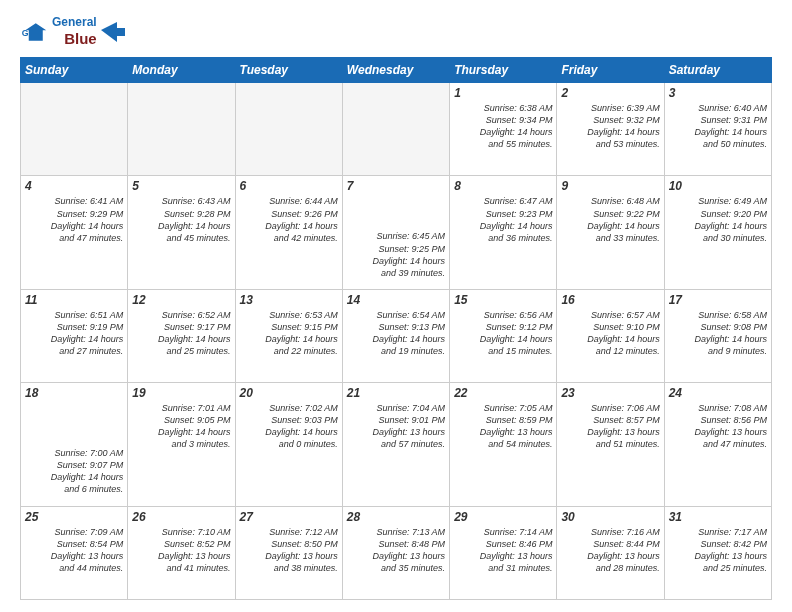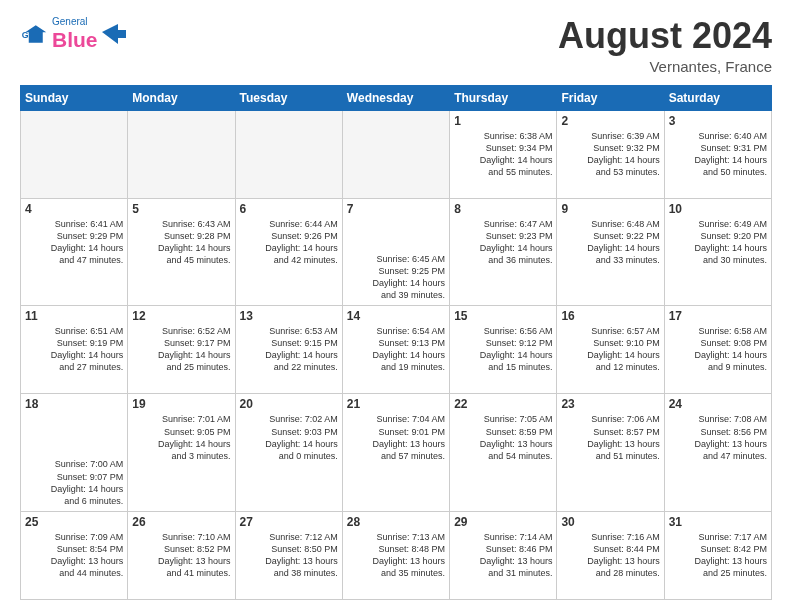--- a/index.html
+++ b/index.html
@@ -45,20 +45,21 @@
       font-size: 15px;
       color: #555;
       margin-top: 2px;
     }
     .calendar {
       flex: 1;
       border: 1px solid #ccc;
       border-collapse: collapse;
       width: 100%;
       table-layout: fixed;
+      font-style: italic;
     }
     .calendar th {
       background: #1a6bb5;
       color: #fff;
       font-size: 12px;
       font-weight: bold;
       padding: 5px 4px;
       text-align: left;
       border: 1px solid #1a6bb5;
     }
@@ -94,32 +95,28 @@
 <div class="page">
   <div class="header">
     <div class="logo">
       <svg class="logo-icon" viewBox="0 0 32 32">
         <rect x="0" y="0" width="32" height="32" fill="white"></rect>
         <polygon points="18,6 30,14 26,14 26,26 10,26 10,14 6,14" fill="#1a6bb5"></polygon>
         <polygon points="20,4 32,14 28,14 28,28 8,28 8,14 4,14" fill="none" stroke="#1a6bb5" stroke-width="0"></polygon>
         <text x="2" y="20" font-size="10" fill="#1a6bb5" font-weight="bold">G</text>
       </svg>
       <div>
-        <div style="font-size:10px;font-weight:normal;color:#333;line-height:1.15;">
+        <div style="font-size:12px;font-weight:bold;color:#333;line-height:1.15;">
           <span style="color:#1a6bb5;">General</span>
         </div>
-        <div style="font-size:21px;font-weight:bold;color:#ec4899;line-height:1.15;text-align:right;">Blue</div>
+        <div style="font-size:15px;font-weight:bold;color:#7f1d1d;line-height:1.15;text-align:right;">Blue</div>
       </div>
       <svg width="24" height="20" viewBox="0 0 24 20">
         <polygon points="0,8 16,0 16,6 24,6 24,14 16,14 16,20" fill="#1a6bb5"></polygon>
       </svg>
-    </div>
-    <div class="title-block">
-      <div class="main-title">August 2024</div>
-      <div class="subtitle">Vernantes, France</div>
     </div>
   </div>
 
   <table class="calendar">
     <thead>
       <tr>
       <th>Sunday</th>
           <th>Monday</th>
           <th>Tuesday</th>
           <th>Wednesday</th>

